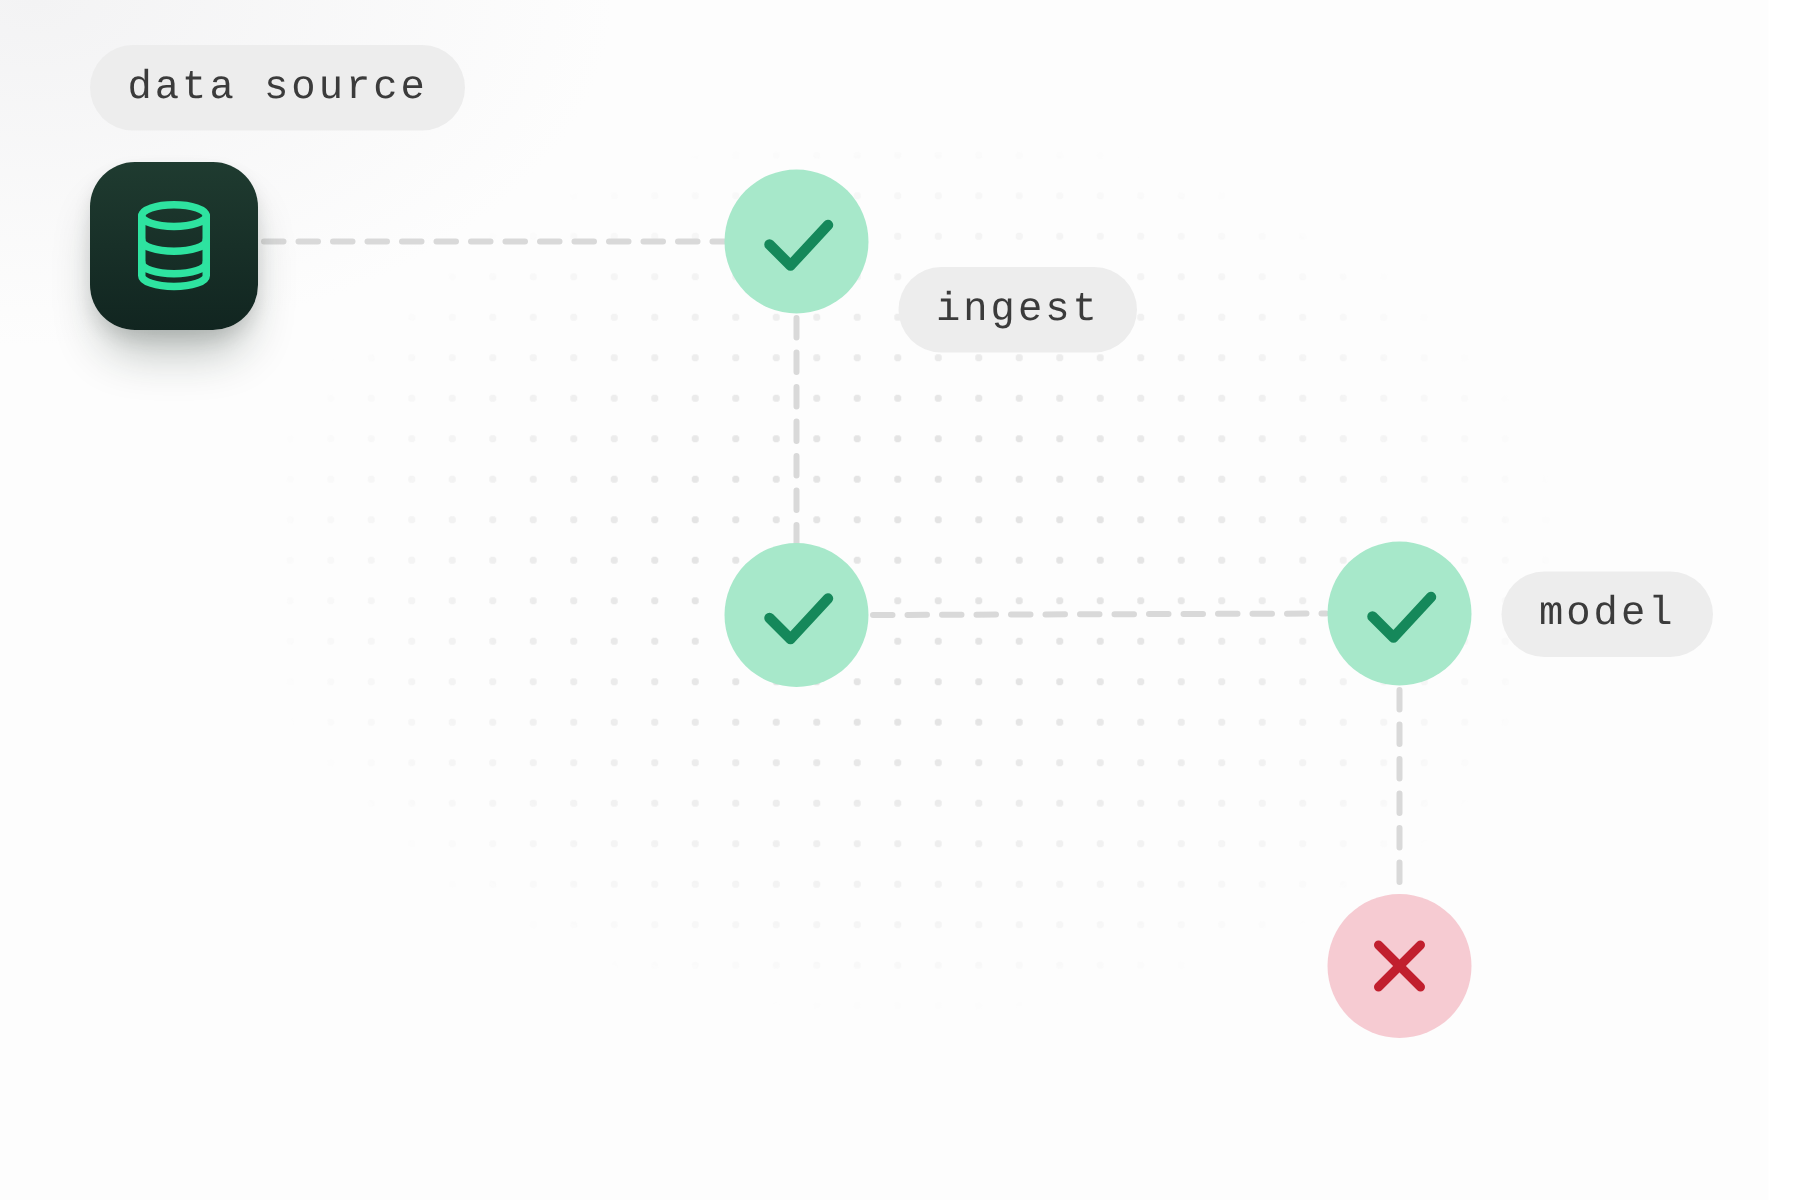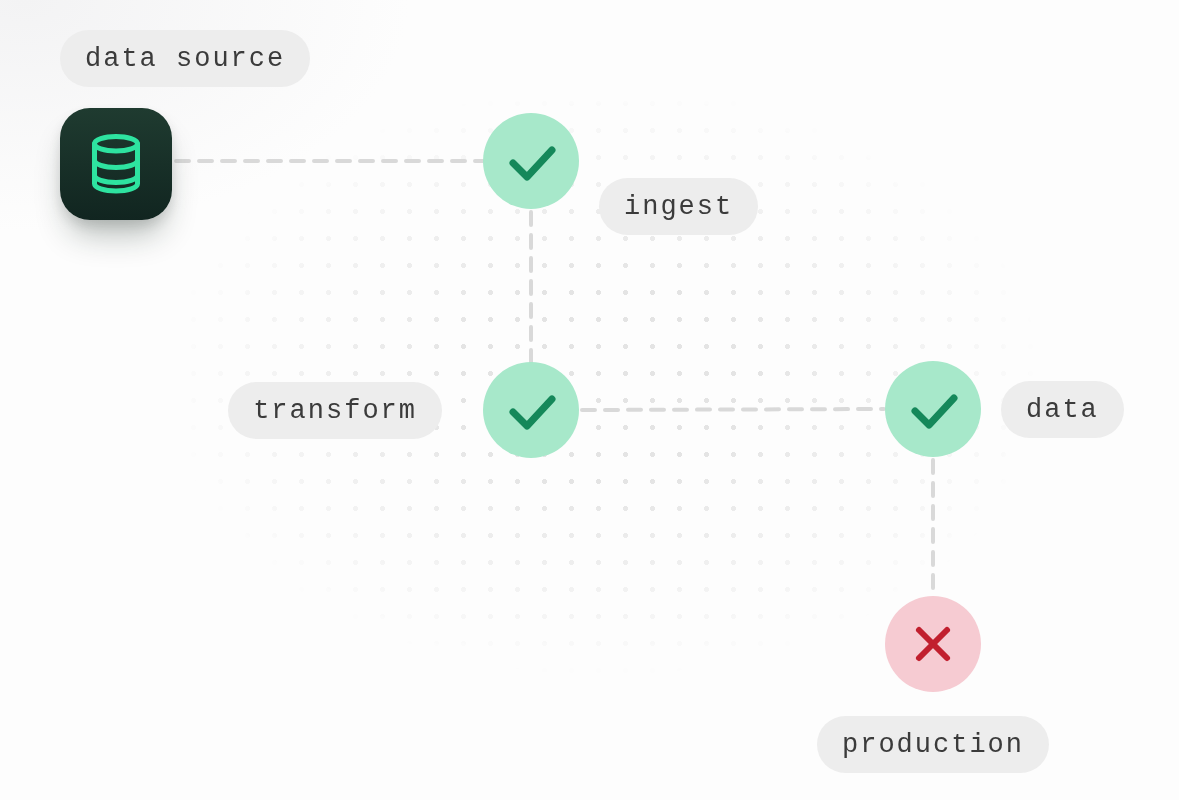--- a/index.html
+++ b/index.html
@@ -128,30 +128,28 @@
       <path d="M30 50 L44 64 L69 37"></path>
     </svg>
   </div>
   <div class="pill pill-ingest">ingest</div>
 
   <div class="node success node-transform">
     <svg width="96" height="96" viewBox="0 0 96 96" fill="none" stroke-width="7" stroke-linecap="round" stroke-linejoin="round">
       <path d="M30 50 L44 64 L69 37"></path>
     </svg>
   </div>
-  <div class="pill pill-transform">transform</div>
 
   <div class="node success node-model">
     <svg width="96" height="96" viewBox="0 0 96 96" fill="none" stroke-width="7" stroke-linecap="round" stroke-linejoin="round">
       <path d="M30 50 L44 64 L69 37"></path>
     </svg>
   </div>
-  <div class="pill pill-model">data</div>
+  <div class="pill pill-model">model</div>
 
   <div class="node error node-production">
     <svg width="96" height="96" viewBox="0 0 96 96" fill="none" stroke-width="6" stroke-linecap="round">
       <path d="M34 34 L62 62"></path>
       <path d="M62 34 L34 62"></path>
     </svg>
   </div>
-  <div class="pill pill-production">production</div>
 
 </div>
 
 </body></html>

